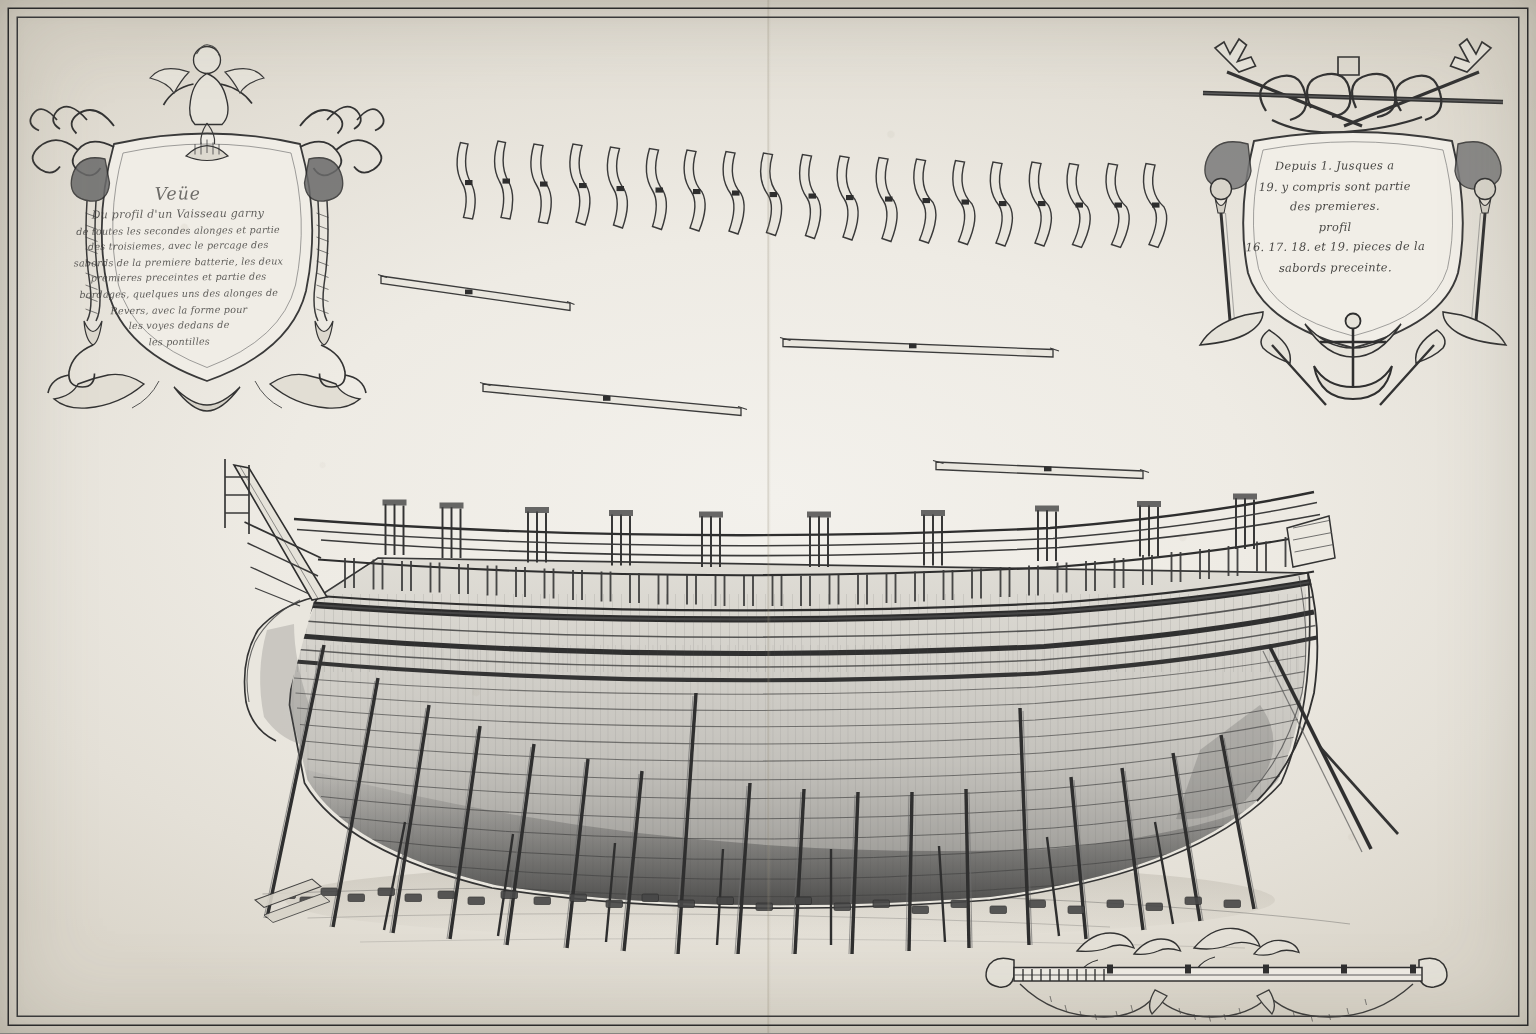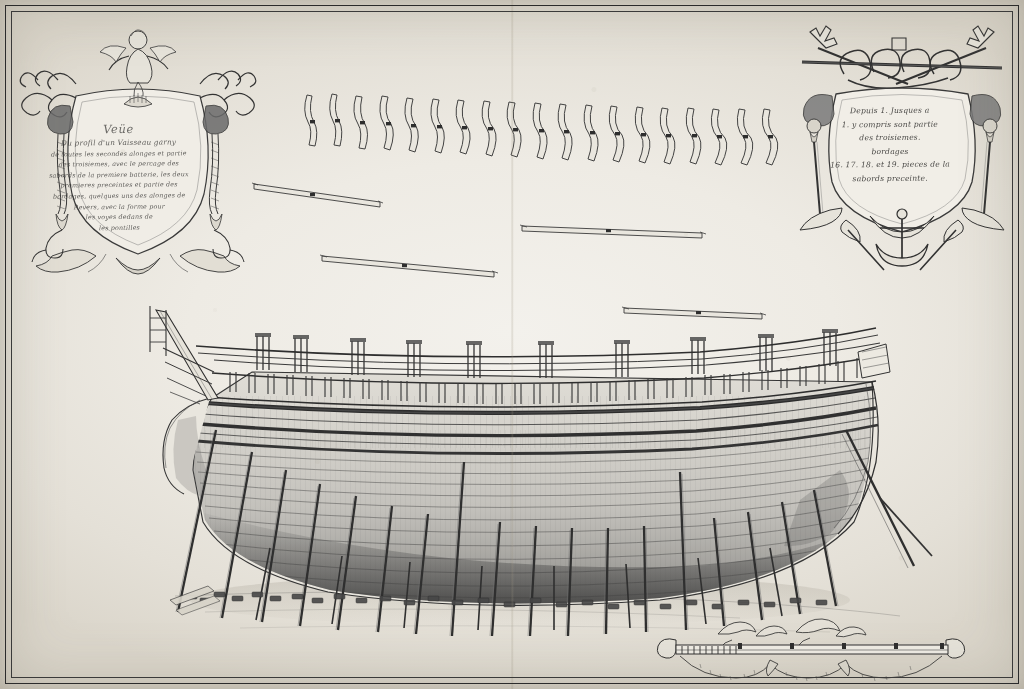--- a/index.html
+++ b/index.html
@@ -693,23 +693,23 @@
           <circle cx="114" cy="196" r="5" fill="#e6e3da" stroke-width="1.2"></circle>
         </g>
 
         <path d="M60 212 L96 252 M168 212 L132 252" stroke="#333" stroke-width="1.6" fill="none"></path>
       </g>
     </svg>
   </div>
 
   <div class="scroll-text" id="right-text">
     <span class="ln">Depuis 1. Jusques a</span>
-    <span class="ln">1. y compris sont partie</span>
-    <span class="ln">des troisiemes.</span>
-    <span class="ln">bordages</span>
+    <span class="ln">19. y compris sont partie</span>
+    <span class="ln">des premieres.</span>
+    <span class="ln">profil</span>
     <span class="ln">16. 17. 18. et 19. pieces de la</span>
     <span class="ln">sabords preceinte.</span>
   </div>
 
   <svg class="layer" width="1024" height="689" viewBox="0 0 1024 689">
     <g>
 
       <g fill="#e4e0d7" stroke="#333" stroke-width=".85">
         <path d="M718 634 q10 -12 22 -12 q12 0 16 10 q-10 -4 -18 0 q-8 3 -20 2 z"></path>
         <path d="M756 636 q8 -10 18 -10 q10 0 13 8 q-9 -3 -15 0 q-7 3 -16 2 z"></path>

